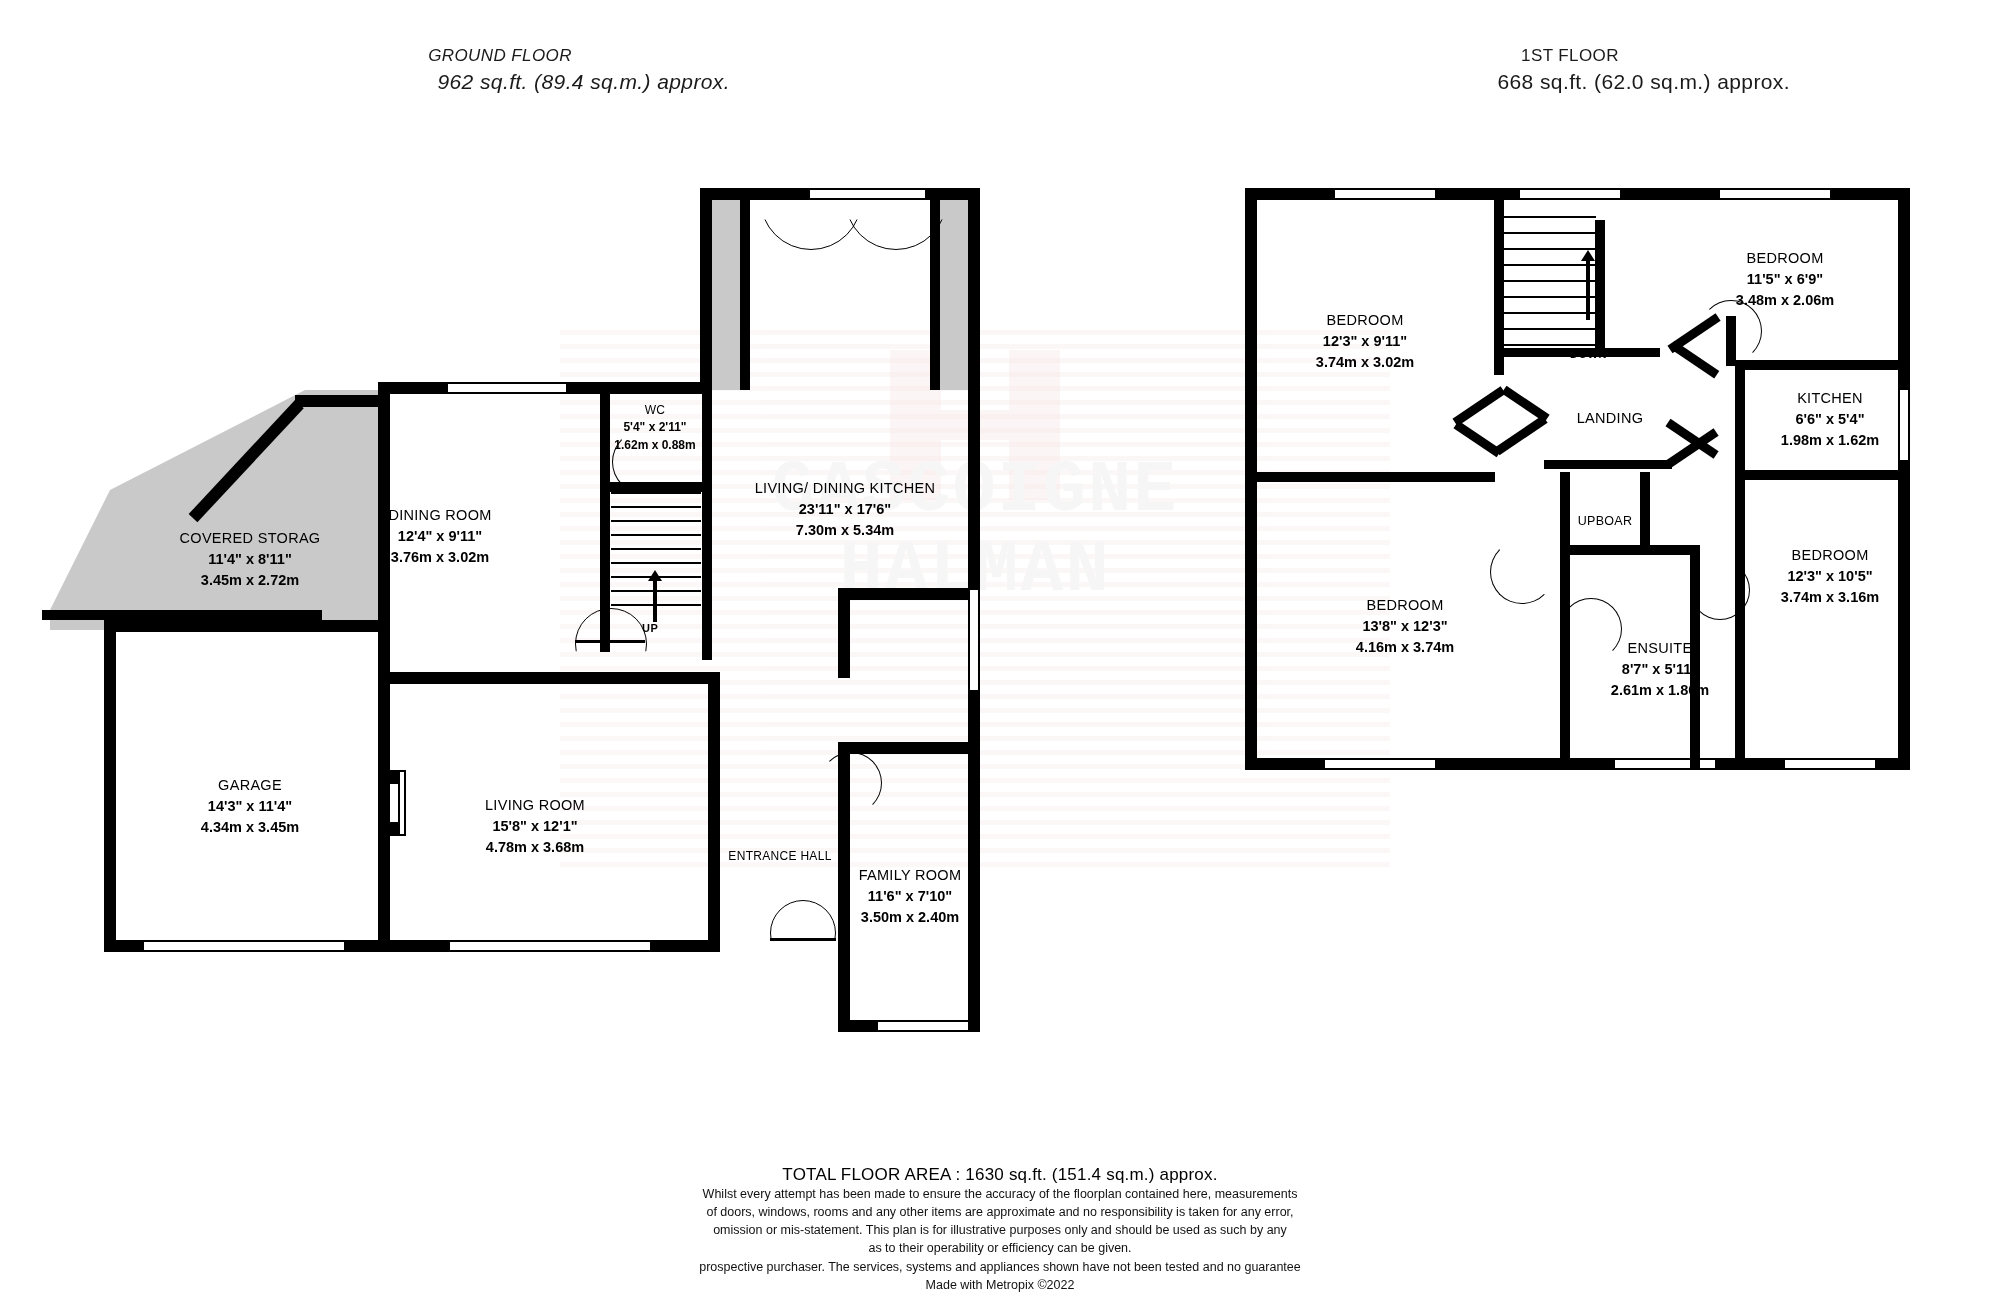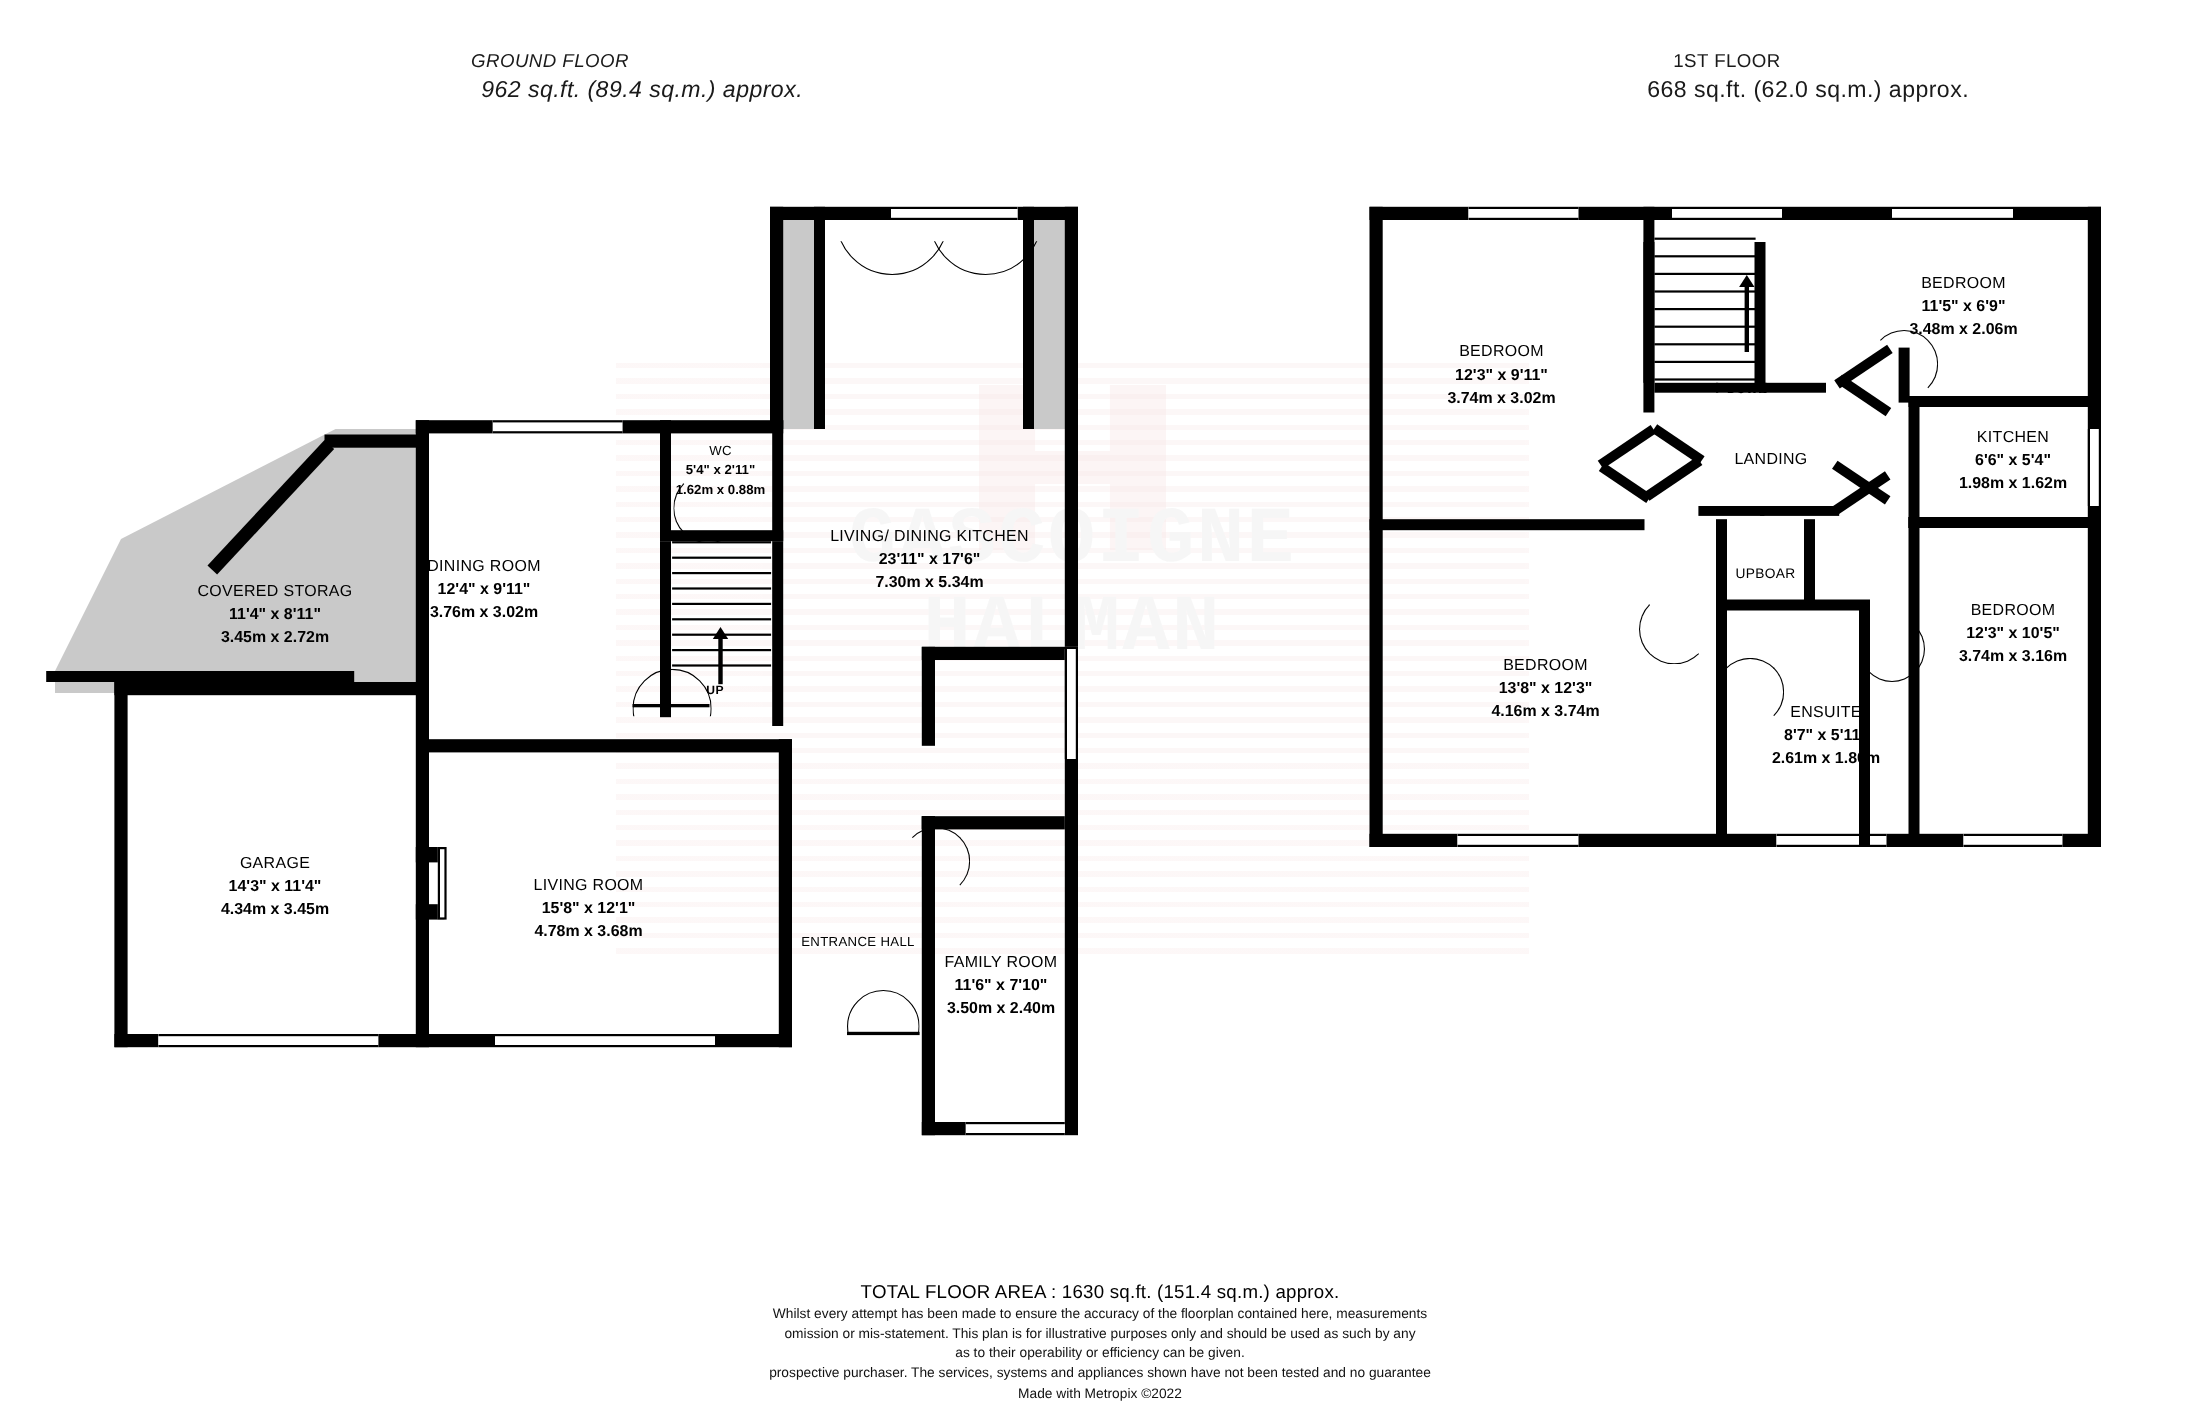--- a/index.html
+++ b/index.html
@@ -440,20 +440,21 @@
 
     <div class="room-label small" style="left:1545px; top:512px; width:120px;">
       <div class="name">UPBOAR</div>
     </div>
   </div>
 
   <div class="footer">
     <div class="total">TOTAL FLOOR AREA : 1630 sq.ft. (151.4 sq.m.) approx.</div>
     <div class="disclaimer">
       <div>Whilst every attempt has been made to ensure the accuracy of the floorplan contained here, measurements</div>
+      <div>of doors, windows, rooms and any other items are approximate and no responsibility is taken for any error,</div>
       <div>omission or mis-statement. This plan is for illustrative purposes only and should be used as such by any</div>
       <div>as to their operability or efficiency can be given.</div>
       <div>prospective purchaser. The services, systems and appliances shown have not been tested and no guarantee</div>
     </div>
     <div class="made">Made with Metropix ©2022</div>
   </div>
 
 </div>
 
 </body></html>

